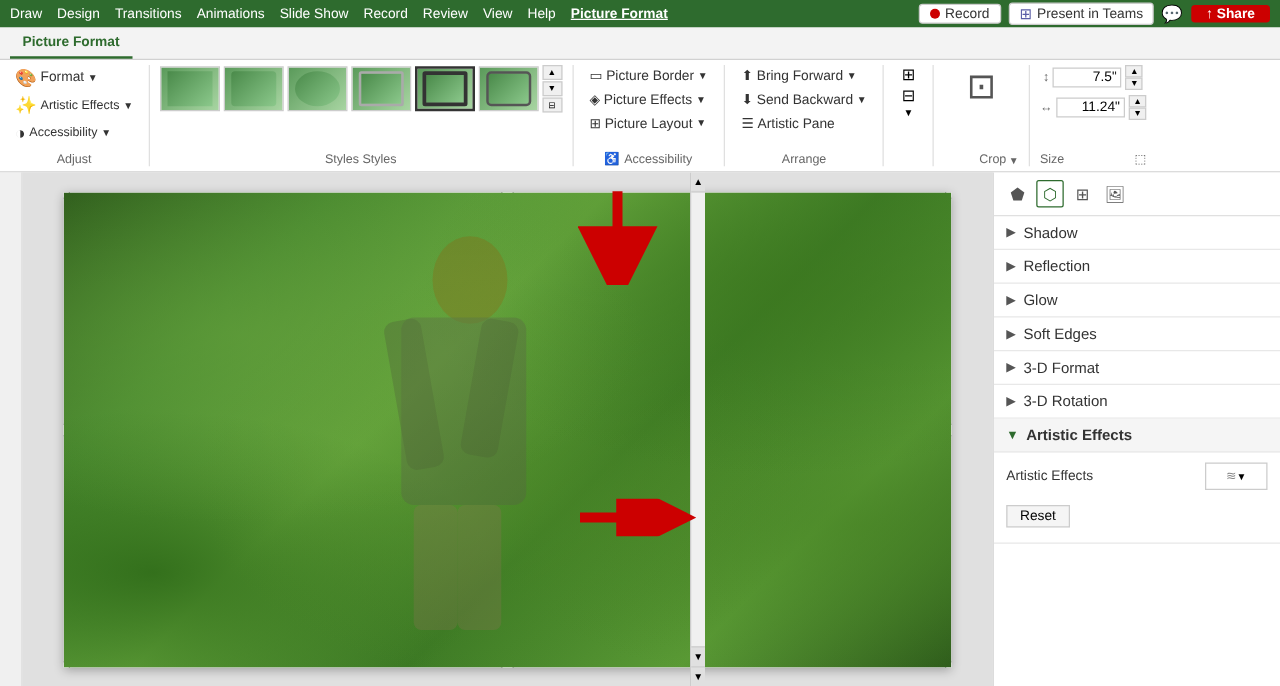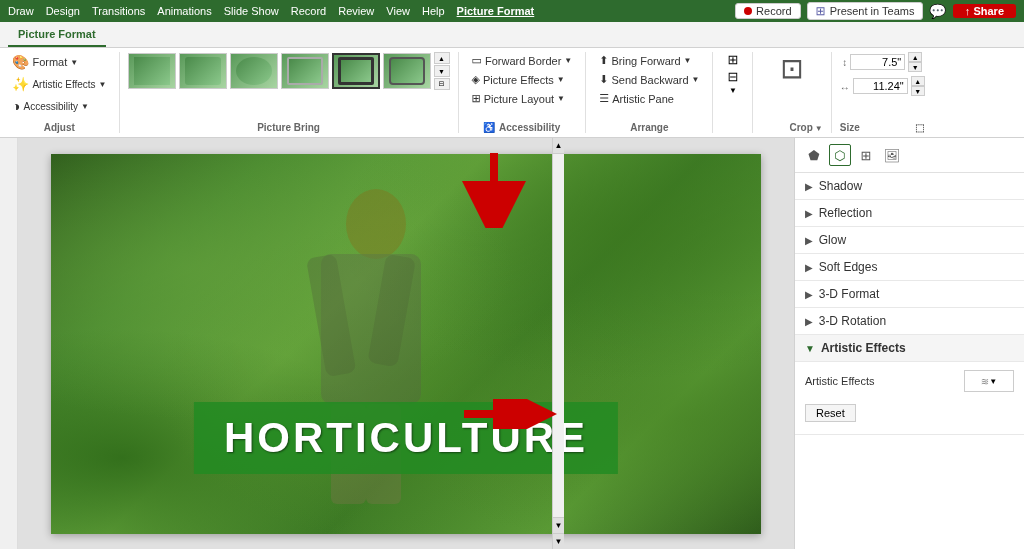--- a/index.html
+++ b/index.html
@@ -40,21 +40,21 @@
     .ribbon {
       display: flex; align-items: stretch; background: white; border-bottom: 1px solid #d1d1d1;
       height: 90px; padding: 4px 0;
     }
     .ribbon-group {
       display: flex; flex-direction: column; align-items: center; padding: 0 8px;
       border-right: 1px solid #e0e0e0; min-width: 60px;
     }
     .ribbon-group:last-child { border-right: none; }
     .ribbon-group-content { display: flex; flex: 1; align-items: center; gap: 4px; }
-    .ribbon-group-label { font-size: 10px; color: #666; margin-top: auto; padding-top: 2px; font-weight: bold; }
+    .ribbon-group-label { font-size: 10px; color: #666; margin-top: auto; padding-top: 2px; }
 
     .adjust-group { min-width: 80px; }
     .adjust-btn {
       display: flex; align-items: center; gap: 3px; font-size: 11px; cursor: pointer;
       padding: 2px 4px; white-space: nowrap; color: #333;
     }
     .style-thumb {
       width: 48px; height: 36px; border: 1px solid #ccc; cursor: pointer;
       background: linear-gradient(135deg, #5a9a5a, #a8d5a2);
       display: flex; align-items: center; justify-content: center; overflow: hidden; position: relative;
@@ -255,28 +255,28 @@
         <div class="style-thumb">
             <div class="style-thumb-inner" style="border-radius:4px;border:2px solid #555;"></div>
           </div>
         <div style="display:flex;flex-direction:column;gap:1px;">
           <div style="width:16px;height:12px;background:#f0f0f0;border:1px solid #ccc;display:flex;align-items:center;justify-content:center;font-size:7px;cursor:pointer;">▲</div>
           <div style="width:16px;height:12px;background:#f0f0f0;border:1px solid #ccc;display:flex;align-items:center;justify-content:center;font-size:7px;cursor:pointer;">▼</div>
           <div style="width:16px;height:12px;background:#f0f0f0;border:1px solid #ccc;display:flex;align-items:center;justify-content:center;font-size:7px;cursor:pointer;">⊟</div>
         </div>
       </div>
     </div>
-    <div class="ribbon-group-label">Picture Bring</div>
+    <div class="ribbon-group-label">Styles Styles</div>
   </div>
 
   <div class="ribbon-group" style="min-width:110px;">
     <div class="ribbon-group-content" style="flex-direction:column;gap:2px;align-items:flex-start;">
       <div class="small-ribbon-btn">
         <span>▭</span>
-        <span>Forward Border</span>
+        <span>Picture Border</span>
         <span style="font-size:8px;">▼</span>
       </div>
       <div class="small-ribbon-btn">
         <span>◈</span>
         <span>Picture Effects</span>
         <span style="font-size:8px;">▼</span>
       </div>
       <div class="small-ribbon-btn">
         <span>⊞</span>
         <span>Picture Layout</span>
@@ -385,21 +385,20 @@
         <svg style="position:absolute;left:170px;top:20px;width:280px;height:340px;opacity:0.5;" viewBox="0 0 280 340">
 
           <ellipse cx="155" cy="50" rx="30" ry="35" fill="#8B6914" opacity="0.7"></ellipse>
           <rect x="100" y="80" width="100" height="150" rx="10" fill="#5a5a4a" opacity="0.6"></rect>
           <rect x="85" y="85" width="30" height="120" rx="8" fill="#4a4a3a" opacity="0.5" transform="rotate(-10,85,85)"></rect>
           <rect x="165" y="85" width="30" height="110" rx="8" fill="#4a4a3a" opacity="0.5" transform="rotate(10,195,85)"></rect>
           <rect x="110" y="230" width="35" height="100" rx="6" fill="#8B7355" opacity="0.6"></rect>
           <rect x="145" y="230" width="35" height="100" rx="6" fill="#8B7355" opacity="0.6"></rect>
         </svg>
 
-        <div class="horticulture-banner">HORTICULTURE</div>
       </div>
     </div>
 
     <div style="position:absolute;right:230px;top:0;bottom:0;width:12px;background:#f0f0f0;border-left:1px solid #ccc;display:flex;flex-direction:column;">
       <div style="height:16px;background:#e0e0e0;border-bottom:1px solid #ccc;display:flex;align-items:center;justify-content:center;font-size:8px;cursor:pointer;">▲</div>
       <div style="flex:1;"></div>
       <div style="height:16px;background:#e0e0e0;border-top:1px solid #ccc;display:flex;align-items:center;justify-content:center;font-size:8px;cursor:pointer;">▼</div>
       <div style="height:16px;background:#e0e0e0;border-top:1px solid #ccc;display:flex;align-items:center;justify-content:center;font-size:8px;cursor:pointer;">▼</div>
     </div>
 

